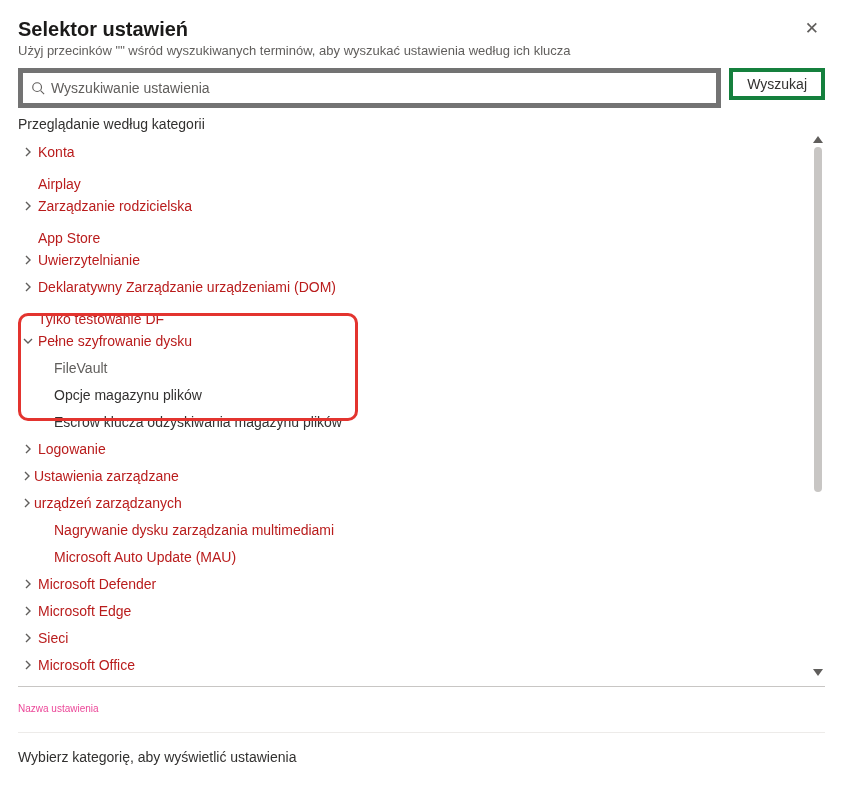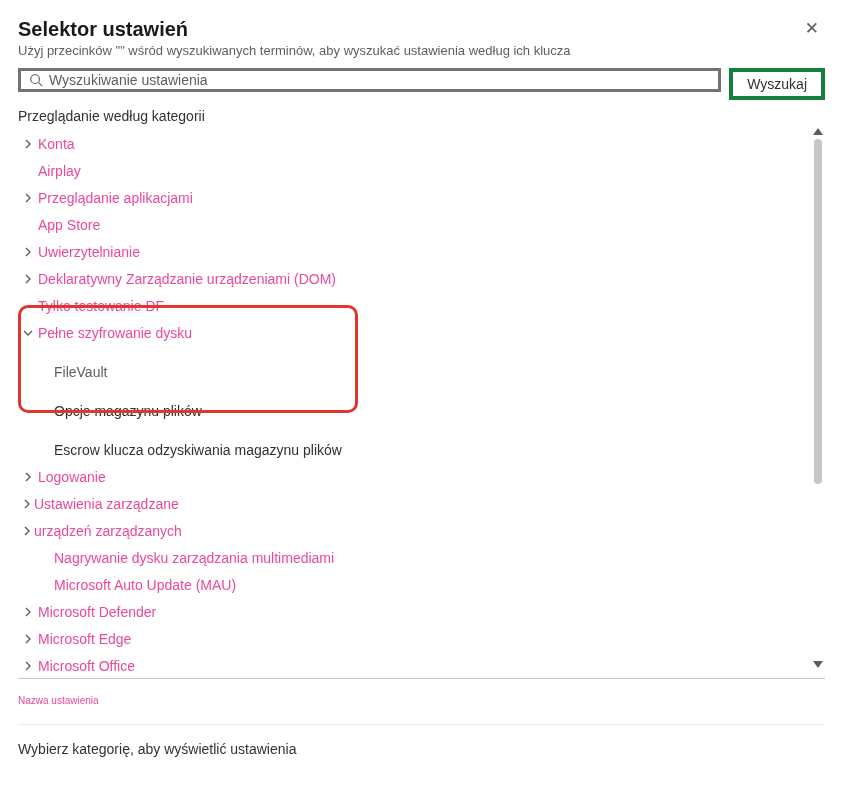--- a/index.html
+++ b/index.html
@@ -50,22 +50,22 @@
     }
     .search-row {
       display: flex;
       gap: 8px;
       margin-bottom: 8px;
     }
     .search-input-wrap {
       flex: 1;
       display: flex;
       align-items: center;
-      border: 3px solid #737373;
-      height: 24px;
+      border: 5px solid #737373;
+      height: 40px;
       padding: 0 8px;
       background: #fff;
     }
     .search-icon-svg {
       width: 14px;
       height: 14px;
       color: #605e5c;
       flex-shrink: 0;
     }
     .search-input {
@@ -104,32 +104,32 @@
       position: relative;
       height: 550px;
       overflow: hidden;
     }
     .tree-item {
       display: flex;
       align-items: center;
       height: 27px;
       cursor: pointer;
       font-size: 14px;
-      color: #ec4899;
+      color: #b91c1c;
     }
     .tree-item.sub {
       padding-left: 36px;
       color: #323130;
-      margin-top: 12px;
     }
     .tree-item.sub.muted {
       color: #605e5c;
     }
     .tree-item.nochevron {
       padding-left: 20px;
+      align-items: flex-end;
     }
     .chevron {
       width: 20px;
       display: inline-flex;
       justify-content: center;
       align-items: center;
       color: #605e5c;
       font-size: 12px;
       user-select: none;
     }
@@ -245,21 +245,21 @@
         </div>
         <div class="tree-item nochevron">
           <span>Airplay</span>
         </div>
         <div class="tree-item">
           <span class="chevron">
             <svg viewBox="0 0 10 10">
               <path d="M3 1 L7 5 L3 9" fill="none" stroke="currentColor" stroke-width="1.4"></path>
             </svg>
           </span>
-          <span>Przeglądanie aplikacjami</span>
+          <span>Zarządzanie rodzicielska</span>
         </div>
         <div class="tree-item nochevron">
           <span>App Store</span>
         </div>
         <div class="tree-item">
           <span class="chevron">
             <svg viewBox="0 0 10 10">
               <path d="M3 1 L7 5 L3 9" fill="none" stroke="currentColor" stroke-width="1.4"></path>
             </svg>
           </span>
@@ -338,29 +338,29 @@
             </svg>
           </span>
           <span>Microsoft Edge</span>
         </div>
         <div class="tree-item">
           <span class="chevron">
             <svg viewBox="0 0 10 10">
               <path d="M3 1 L7 5 L3 9" fill="none" stroke="currentColor" stroke-width="1.4"></path>
             </svg>
           </span>
+          <span>Sieci</span>
+        </div>
+        <div class="tree-item">
+          <span class="chevron">
+            <svg viewBox="0 0 10 10">
+              <path d="M3 1 L7 5 L3 9" fill="none" stroke="currentColor" stroke-width="1.4"></path>
+            </svg>
+          </span>
           <span>Microsoft Office</span>
-        </div>
-        <div class="tree-item">
-          <span class="chevron">
-            <svg viewBox="0 0 10 10">
-              <path d="M3 1 L7 5 L3 9" fill="none" stroke="currentColor" stroke-width="1.4"></path>
-            </svg>
-          </span>
-          <span>Sieci</span>
         </div>
         <div class="tree-item">
           <span>Kontrola rodzicielska</span>
         </div>
       </div>
     <div class="highlight-box"></div>
     <div class="scrollbar-track">
       <div class="scroll-arrow up"></div>
       <div class="scroll-thumb"></div>
       <div class="scroll-arrow down"></div>

